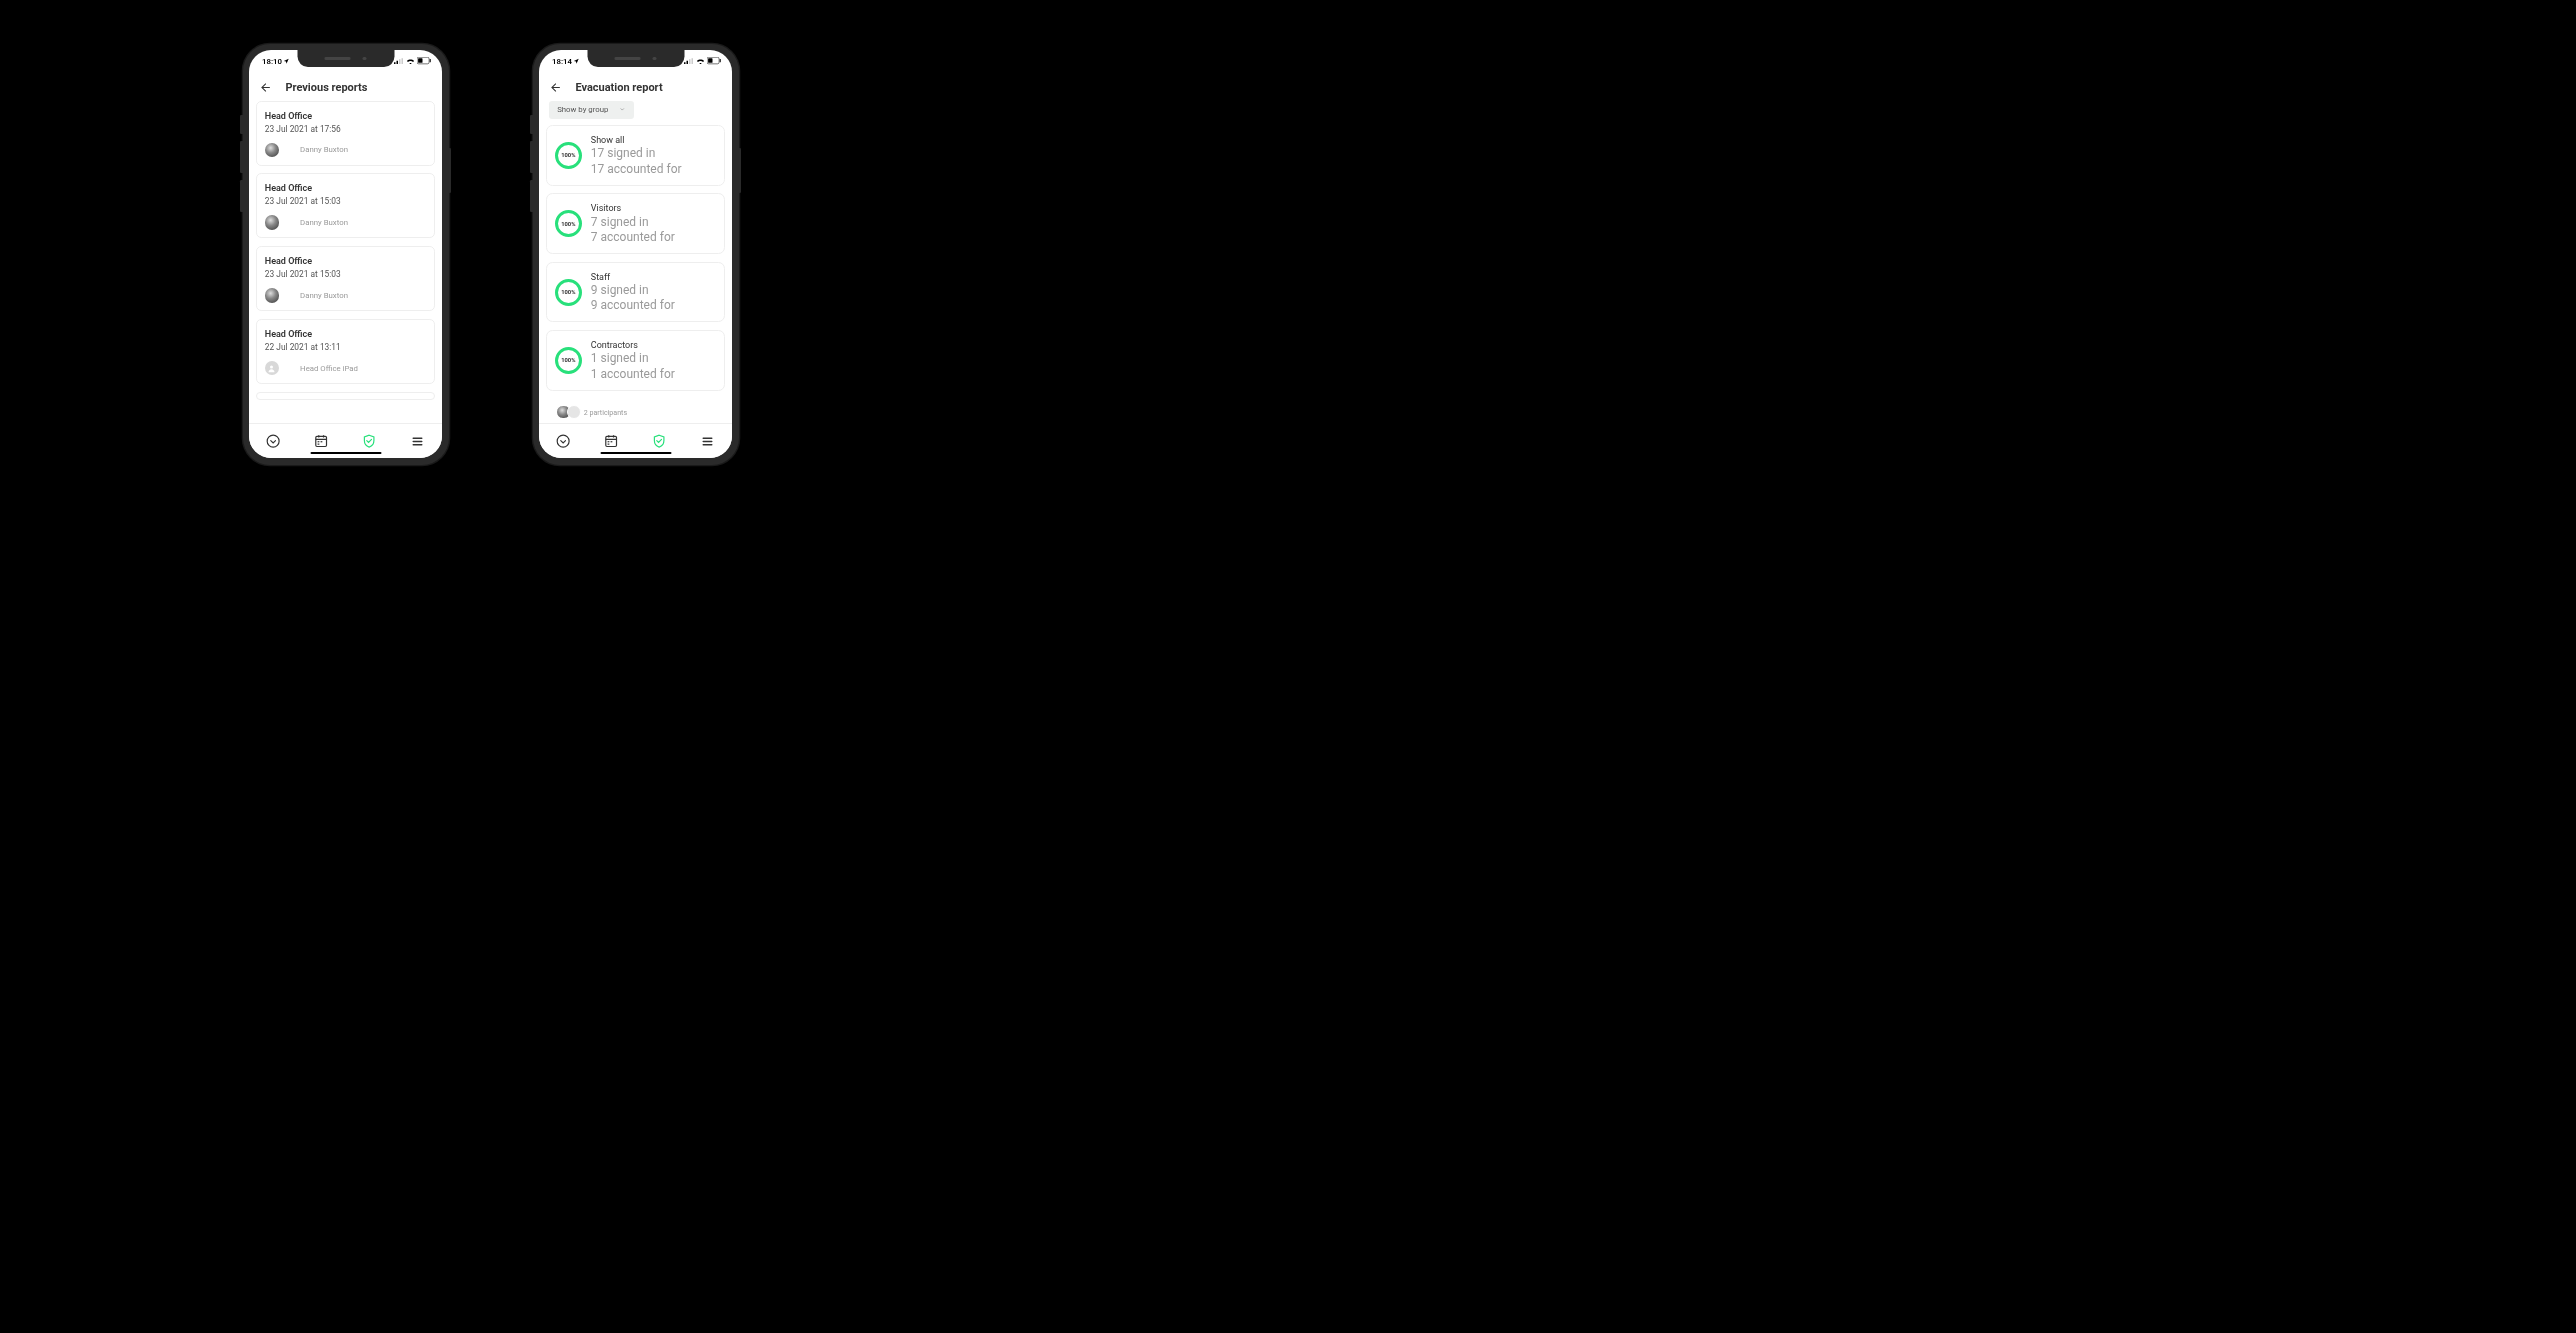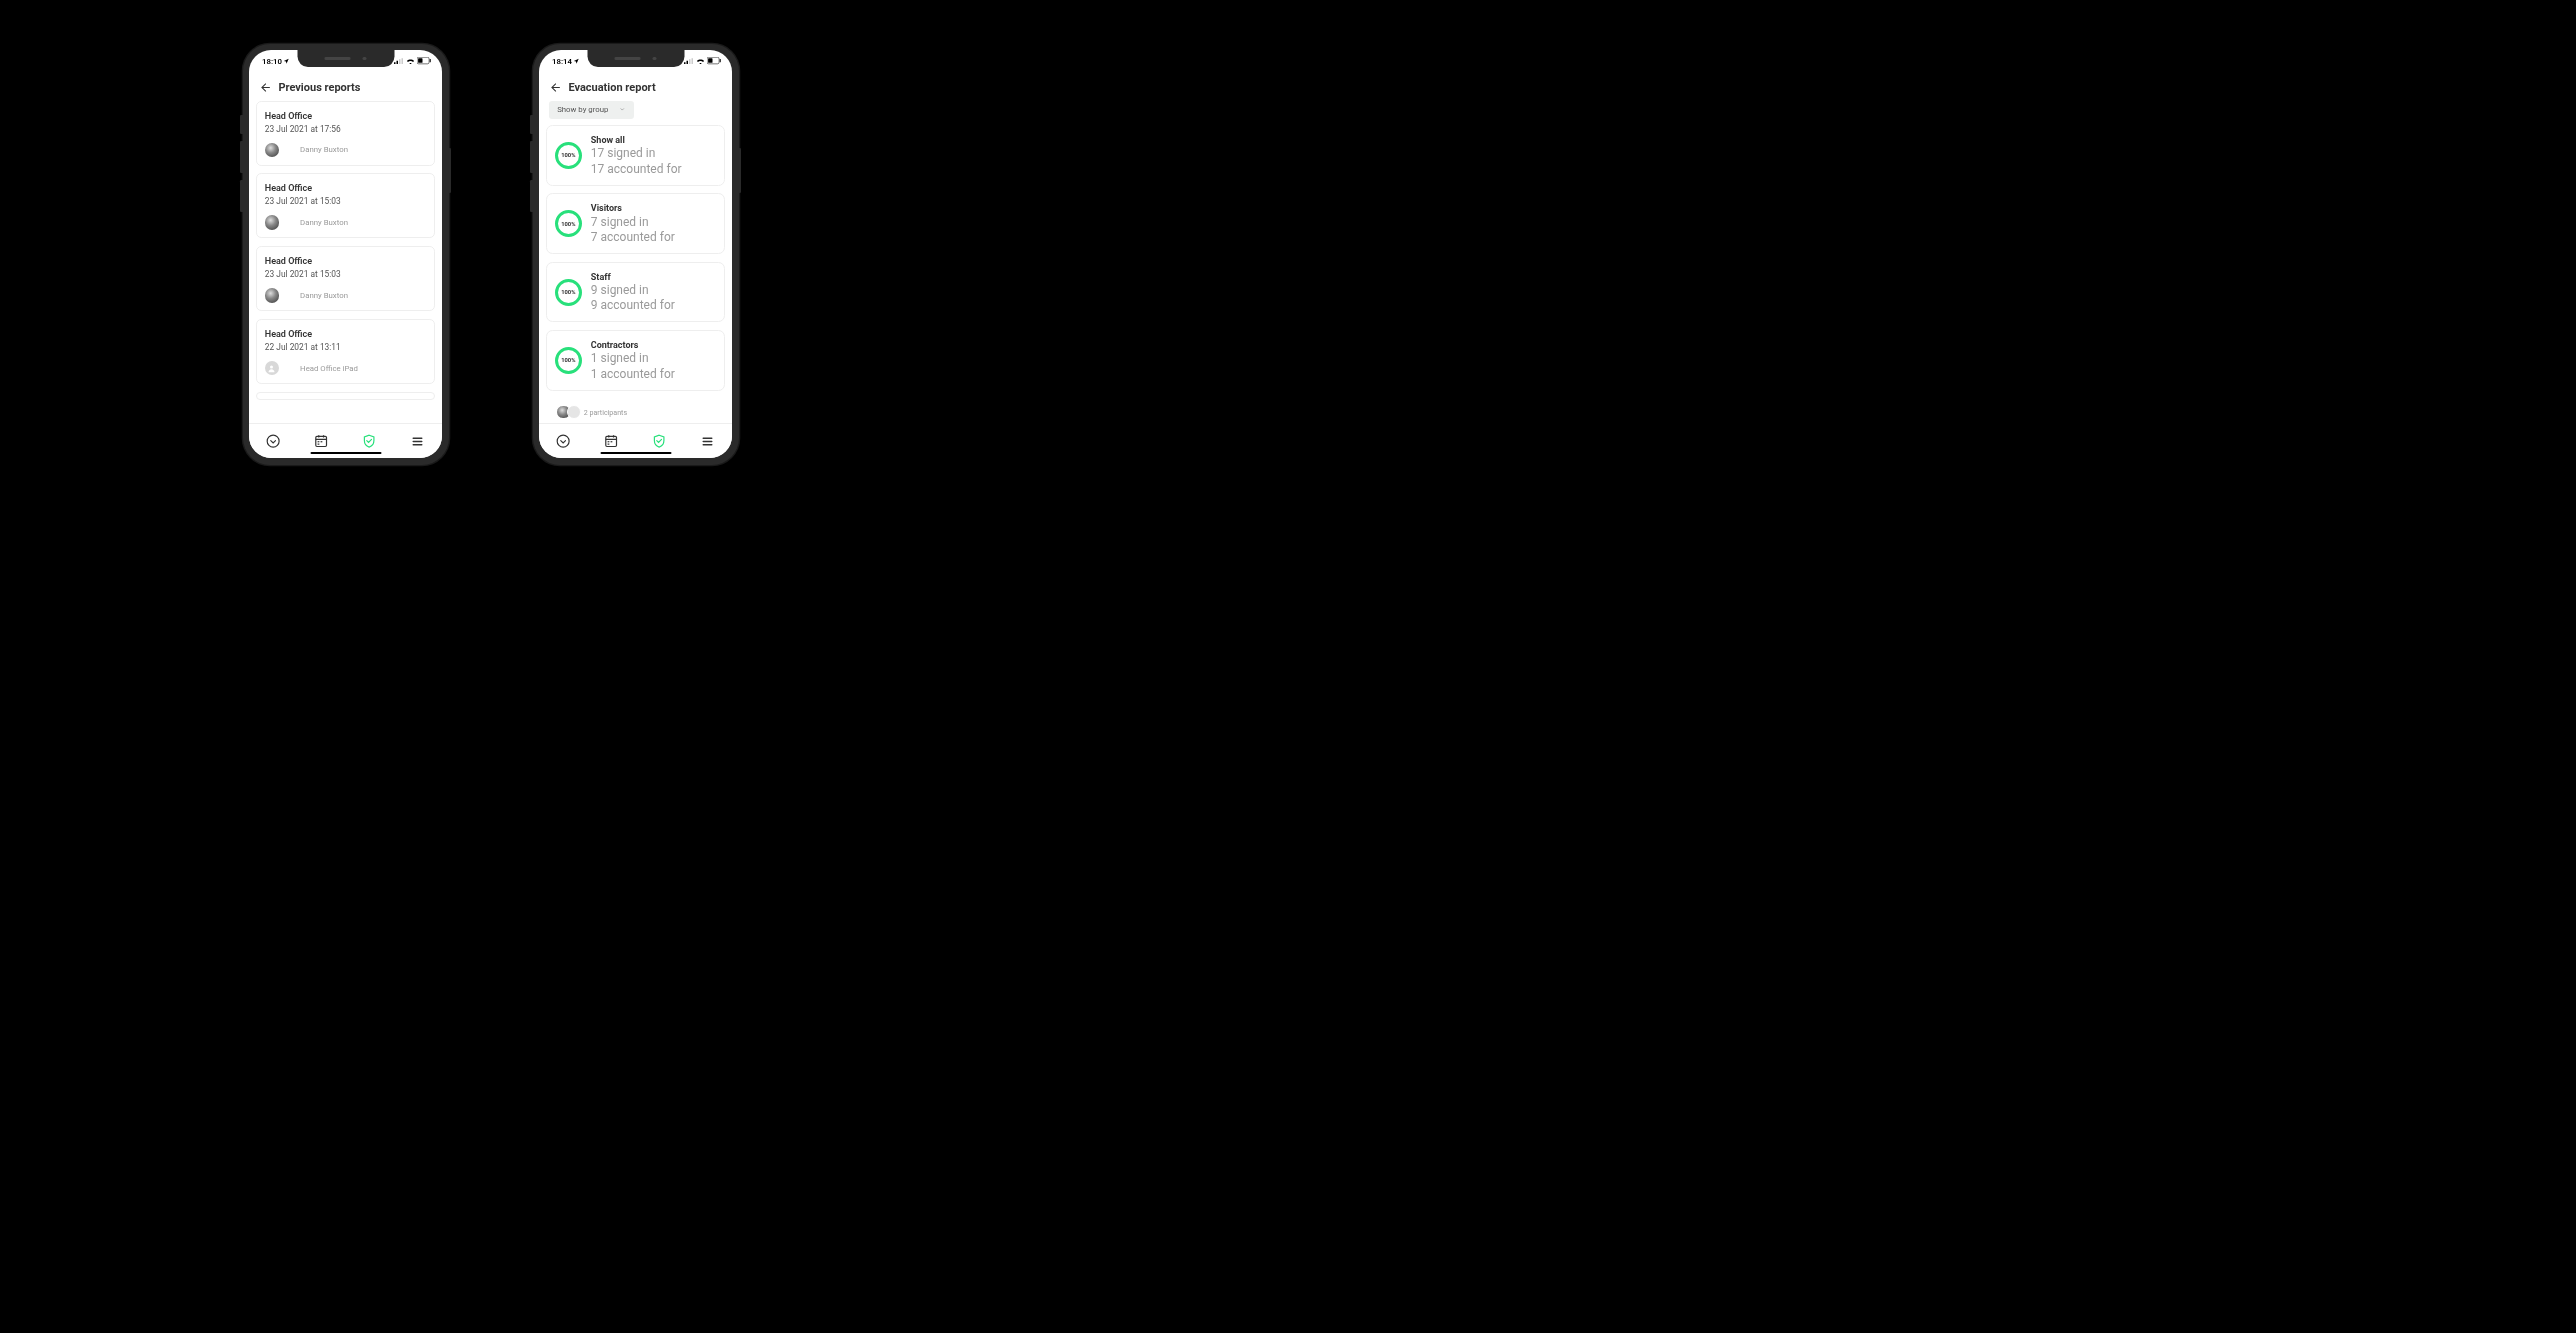--- a/index.html
+++ b/index.html
@@ -86,21 +86,21 @@
   font-size: 7.8px;
   font-weight: 600;
   color: #000;
 }
 .status-left { display: flex; align-items: center; gap: 1px; }
 .status-right { display: flex; align-items: center; gap: 2.6px; }
 .signal-icon svg, .wifi-icon svg, .battery-icon svg, .loc-icon svg { display: block; }
 .header {
   display: flex;
   align-items: center;
-  gap: 6px;
+  gap: 13px;
   padding: 9px 10.4px 6.5px;
 }
 .header .title {
   font-size: 11px;
   font-weight: 700;
   color: #333;
 }
 .back-btn { width: 13px; height: 13px; display: flex; align-items: center; justify-content: center; cursor: pointer; }
 .filter-row { padding: 0 10.4px 6.5px; }
 .filter-pill {
@@ -158,21 +158,21 @@
   border-radius: 50%;
   border: 3.2px solid #28e07b;
   display: flex;
   align-items: center;
   justify-content: center;
   font-size: 5.8px;
   font-weight: 700;
   color: #333;
   flex-shrink: 0;
 }
-.group-info .g-title { font-size: 9px; font-weight: 700; color: #333; }
+.group-info .g-title { font-size: 9px; font-weight: 400; color: #333; }
 .group-info .g-line { font-size: 12px; color: #9a9a9a; margin-top: 1.3px; }
 .participants {
   display: flex; align-items: center; gap: 6.5px;
   padding: 6.5px 10.4px 0;
 }
 .p-avatars { display: flex; }
 .p-avatars .avatar { margin-right: -3.9px; border: 1.3px solid #fff; }
 .p-avatars .avatar.blank2 { background: #e5e5e5; }
 .p-text { font-size: 7.1px; color: #9a9a9a; }
 .tabbar {

